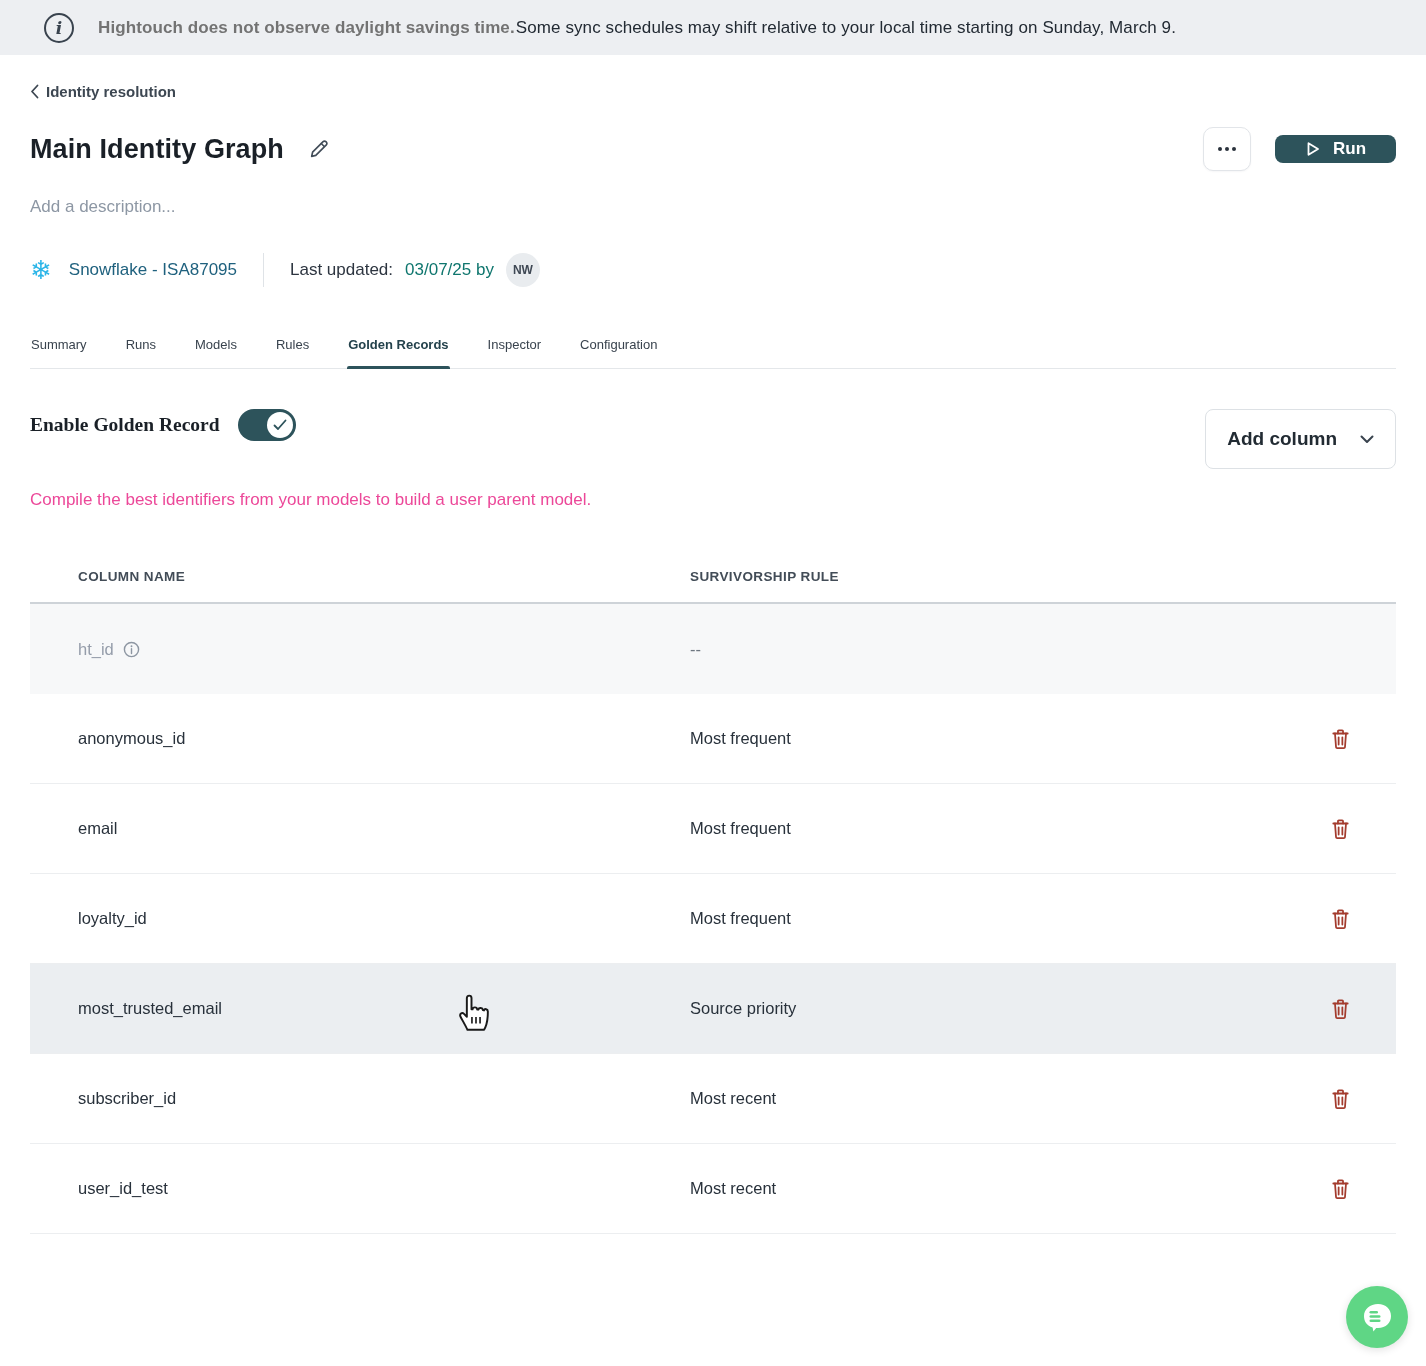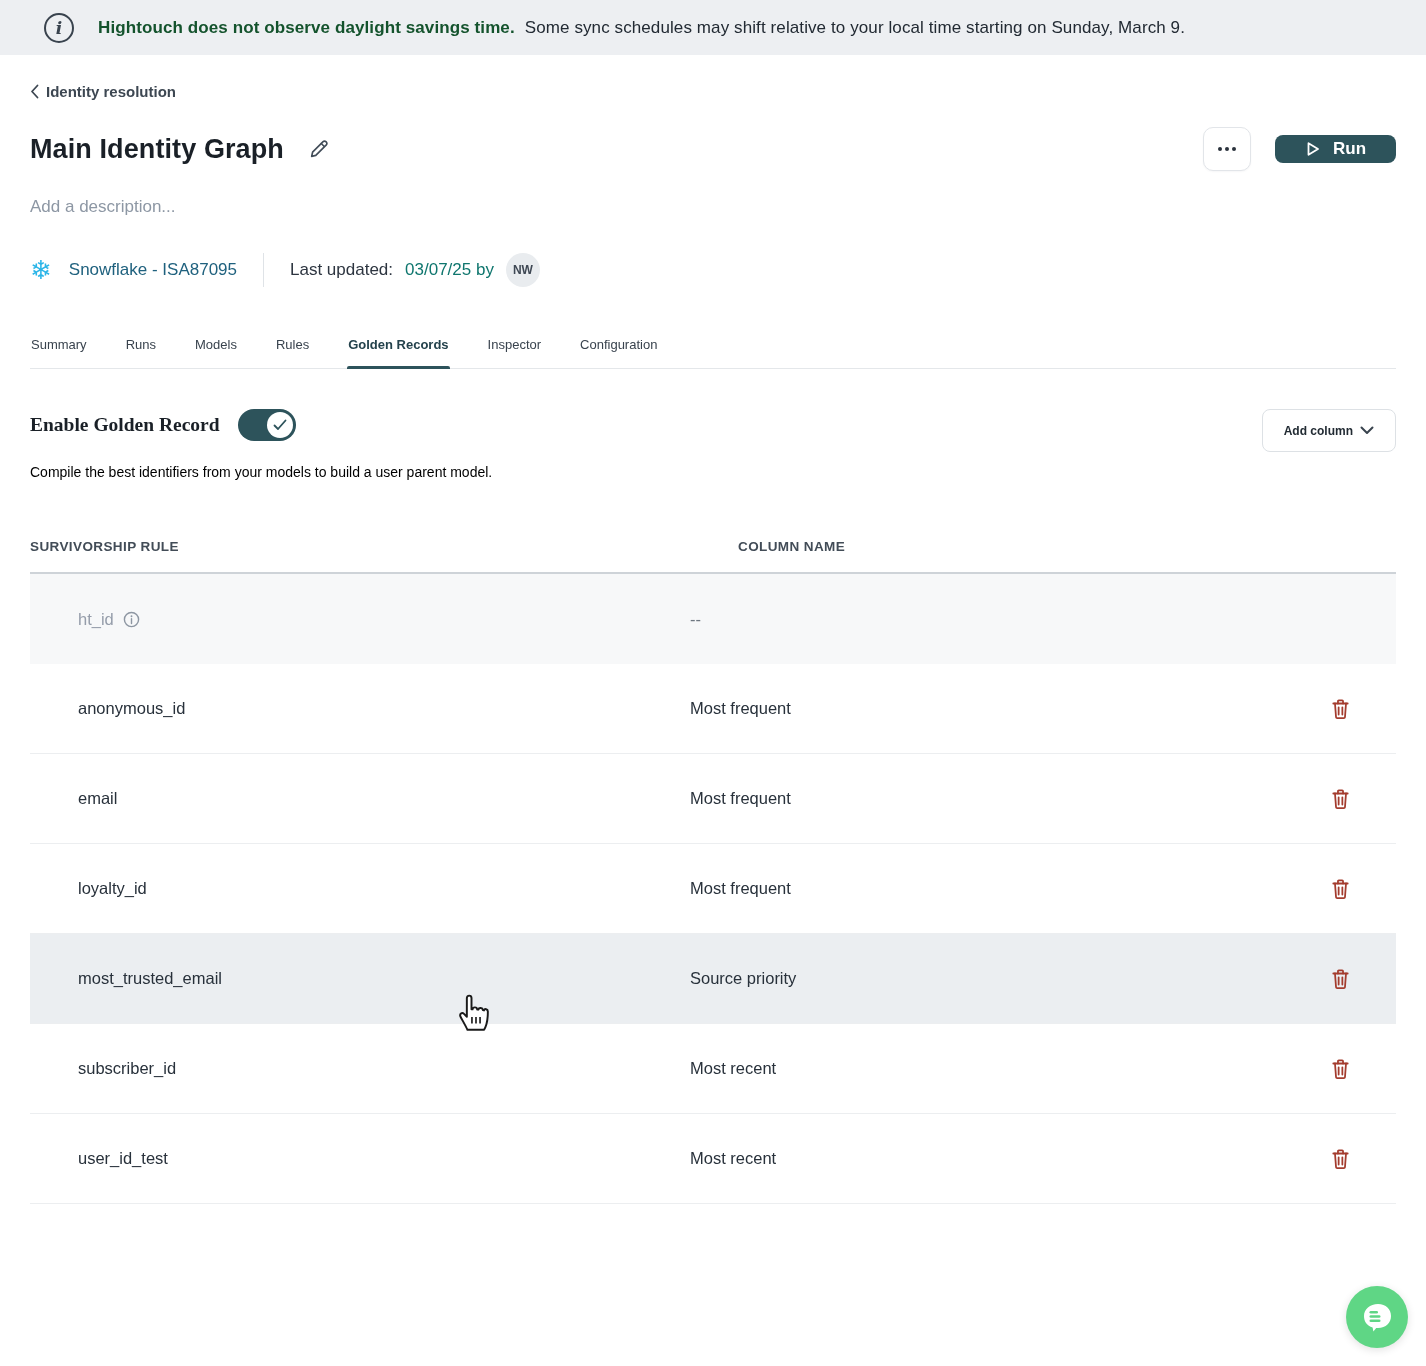--- a/index.html
+++ b/index.html
@@ -2,21 +2,21 @@
 <html><head>
 <meta charset="utf-8">
 <style>
   * { margin:0; padding:0; box-sizing:border-box; }
   html,body { width:1426px; height:1366px; background:#ffffff; font-family:"Liberation Sans", sans-serif; color:#28313b; overflow:hidden; }
 
   
   .banner { height:55px; background:#edeff2; display:flex; align-items:center; padding:0 44px; gap:24px; }
   .banner-icon { width:30px; height:30px; flex:0 0 auto; border:2px solid #39434e; border-radius:50%; display:flex; align-items:center; justify-content:center; font-family:"DejaVu Serif", serif; font-style:italic; font-weight:700; font-size:17px; color:#39434e; }
   .banner-text { font-size:17px; color:#222a33; letter-spacing:0.1px; }
-  .banner-text b { font-weight:700; color:#14532d; margin-right:10px; }
+  .banner-text b { font-weight:700; color:#737373; margin-right:1px; }
 
   .content { padding:0 30px; }
 
   
   .breadcrumb { margin-top:28px; display:inline-flex; align-items:center; gap:7px; font-size:15px; font-weight:600; color:#3d4752; cursor:pointer; }
   .breadcrumb svg { display:block; }
 
   
   .title-row { margin-top:24px; display:flex; align-items:center; justify-content:space-between; }
   .title-left { display:flex; align-items:center; gap:22px; }
@@ -43,22 +43,22 @@
   .tab { font-size:13px; color:#39434e; padding:4px 1px 16px; cursor:pointer; position:relative; }
   .tab.active { color:#24424c; font-weight:700; }
   .tab.active::after { content:""; position:absolute; left:0; right:0; bottom:-1px; height:3px; background:#2d535b; border-radius:2px 2px 0 0; }
 
   
   .section-head { margin-top:40px; display:flex; align-items:flex-start; justify-content:space-between; }
   .enable-wrap { display:flex; align-items:center; gap:18px; }
   .enable-title { font-size:19.5px; font-weight:700; color:#1a2027;font-family:Liberation Serif, serif; }
   .toggle { width:58px; height:32px; background:#2d535b; border-radius:16px; border:none; position:relative; cursor:pointer; }
   .toggle .knob { position:absolute; top:3px; right:3px; width:26px; height:26px; background:#fff; border-radius:50%; display:flex; align-items:center; justify-content:center; }
-  .addcol-btn { height:43px; padding:0 21px; background:#fff; border:1px solid #dde1e5; border-radius:8px; font-size:12px; font-weight:700; color:#222b33; display:flex; align-items:center; gap:7px; cursor:pointer; font-family:"Liberation Sans", sans-serif; }
-  .section-desc { margin-top:12px; font-size:14px; color:#000000; }
+  .addcol-btn { height:60px; padding:0 21px; background:#fff; border:1px solid #dde1e5; border-radius:8px; font-size:19px; font-weight:700; color:#222b33; display:flex; align-items:center; gap:23px; cursor:pointer; font-family:"Liberation Sans", sans-serif; }
+  .section-desc { margin-top:21px; font-size:17px; color:#ec4899; }
 
   
   .table { margin-top:40px; width:1366px; }
   .thead { display:grid; grid-template-columns:660px 1fr 70px; align-items:center; height:54px; border-bottom:2px solid #ced3d8; }
   .th { font-size:13.5px; font-weight:700; color:#424c57; letter-spacing:0.4px; }
   .th.name { padding-left:48px; }
   .trow { display:grid; grid-template-columns:660px 1fr 70px; align-items:center; height:90px; border-bottom:1px solid #eceef0; background:#fff; }
   .trow.muted { background:#f7f8f9; border-bottom:none; }
   .trow.hl { background:#ebeef1; }
   .cell-name { padding-left:48px; display:flex; align-items:center; gap:9px; font-size:16.5px; color:#28313b; }
@@ -169,22 +169,22 @@
       <svg width="14" height="9" viewBox="0 0 14 9">
           <path d="M1.5 1.5 L7 7 L12.5 1.5" fill="none" stroke="#39434e" stroke-width="2" stroke-linecap="round" stroke-linejoin="round"></path>
         </svg>
     </button>
   </div>
   <div class="section-desc">Compile the best identifiers from your models to build a user parent model.</div>
 
   
   <div class="table">
     <div class="thead">
+      <div class="th name">COLUMN NAME</div>
       <div class="th">SURVIVORSHIP RULE</div>
-      <div class="th name">COLUMN NAME</div>
       <div></div>
     </div>
     <div id="tbody">
     <div class="trow muted">
       <div class="cell-name">
         <span>ht_id</span>
         <span class="info-ic">
           <svg width="17" height="17" viewBox="0 0 18 18">
                 <circle cx="9" cy="9" r="7.5" fill="none" stroke="#8d96a2" stroke-width="1.5"></circle>
                 <circle cx="9" cy="5.6" r="1" fill="#8d96a2"></circle>

